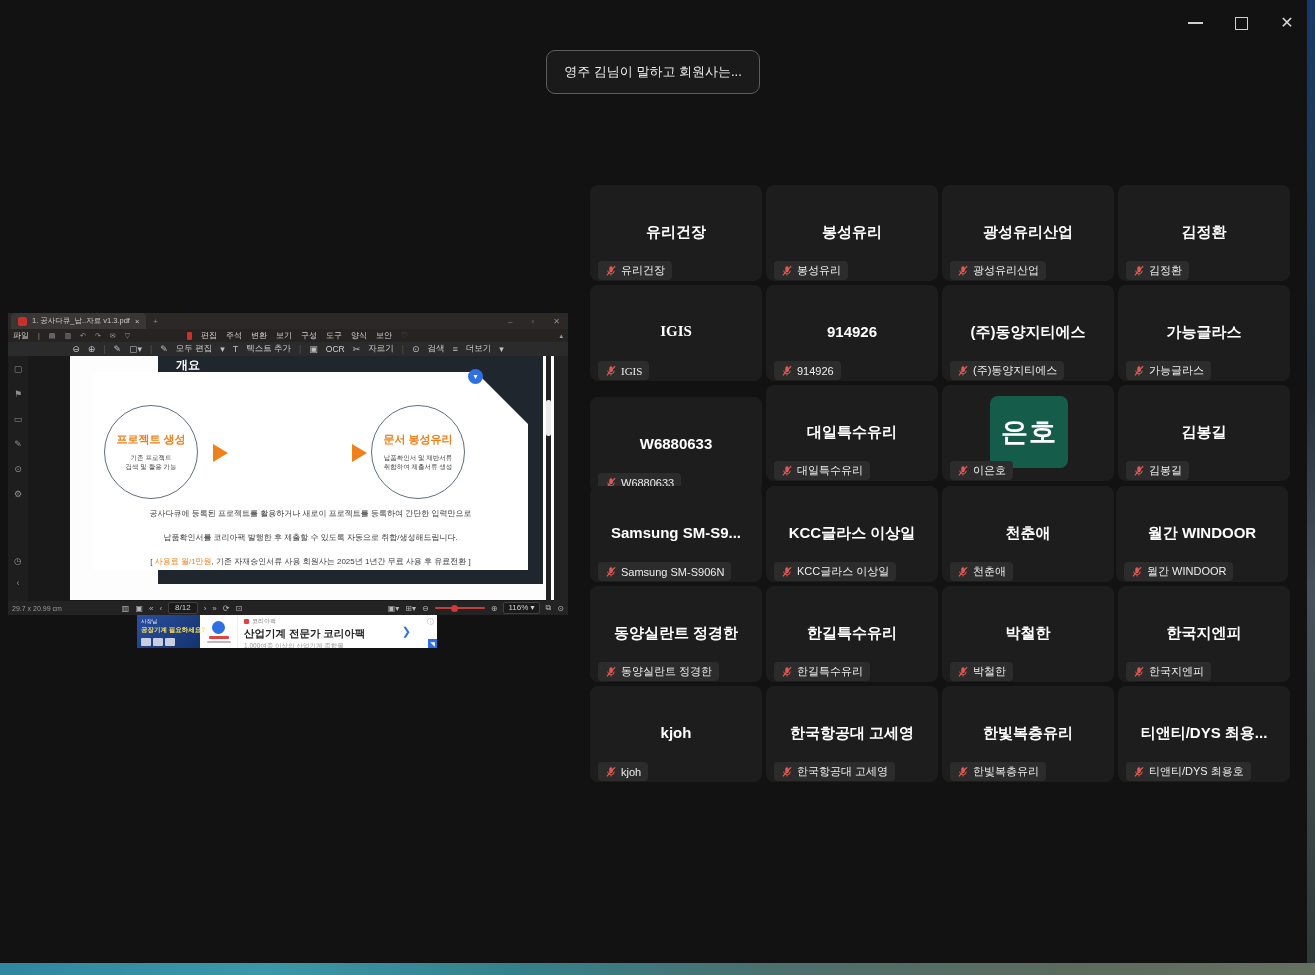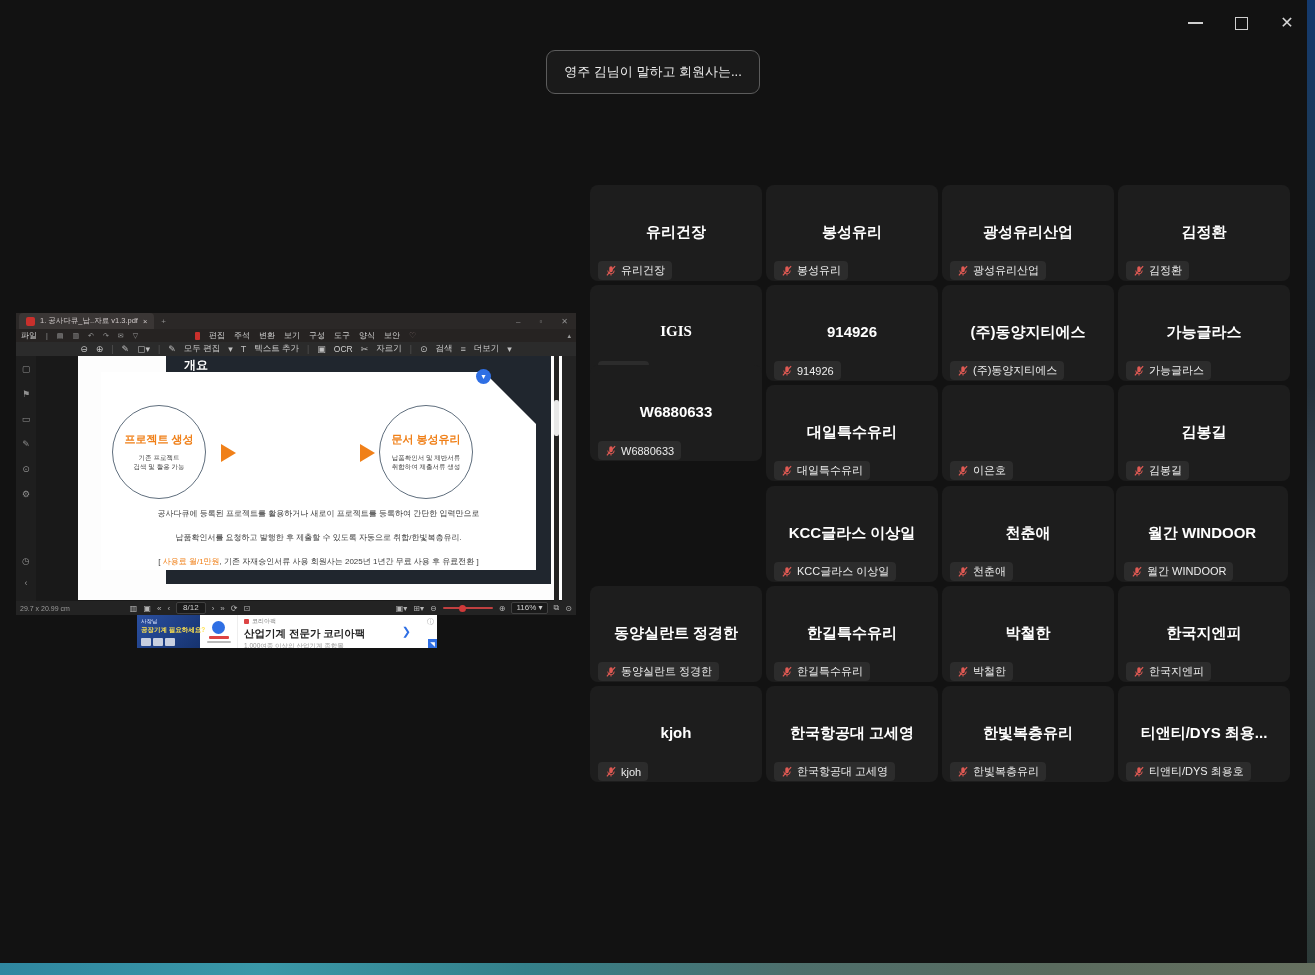--- a/index.html
+++ b/index.html
@@ -21,21 +21,21 @@
   .tile{position:absolute;width:172px;height:96px;background:#1d1d1d;border-radius:8px;}
   .pname{position:absolute;top:38px;left:4px;right:4px;text-align:center;font-size:15px;font-weight:bold;
          color:#fff;white-space:nowrap;overflow:hidden;}
   .chip{position:absolute;left:8px;top:76px;height:19px;display:inline-flex;align-items:center;gap:4px;
         background:#2c2c2c;border-radius:4px;padding:0 7px;font-size:11px;color:#ededed;white-space:nowrap;max-width:150px;overflow:hidden;}
   .chip svg{width:12px;height:12px;flex:0 0 auto;}
   .avatarbox{position:absolute;left:48px;top:11px;width:78px;height:72px;background:#155c4b;border-radius:8px;
         display:flex;align-items:center;justify-content:center;font-size:27px;font-weight:bold;color:#fff;letter-spacing:1px;}
 
   
-  #pdf{position:absolute;left:16px;top:313px;width:560px;height:302px;background:#14b8a6;}
+  #pdf{position:absolute;left:8px;top:313px;width:560px;height:302px;background:#14b8a6;}
   .tabbar{position:absolute;left:0;top:0;width:560px;height:16px;background:#2b2827;display:flex;align-items:center;}
   .apptab{height:16px;display:flex;align-items:center;gap:5px;background:#3a3635;padding:0 7px;margin-left:3px;
           border-radius:4px 4px 0 0;color:#cfc9c9;font-size:7.5px;}
   .redicon{width:9px;height:9px;background:#c9302c;border-radius:2px;}
   .tdim{color:#8f8f8f;font-size:8px;margin-left:7px;}
   .tabwin{margin-left:auto;display:flex;gap:12px;align-items:center;color:#bdbdbd;font-size:8px;padding-right:8px;}
   .menubar{position:absolute;left:0;top:16px;width:560px;height:13px;background:#262322;display:flex;align-items:center;
            color:#d5d5d5;font-size:8px;gap:9px;padding-left:5px;box-sizing:border-box;}
   .micol{color:#9a9a9a;font-size:7px;}
   .redtag{width:5px;height:8px;background:#c9302c;border-radius:1px;margin-left:48px;}
@@ -208,21 +208,21 @@
           </div>
           <div class="arrow" style="left:120px;"></div>
           <div class="arrow" style="left:259px;"></div>
           <div class="circ" style="left:278px;">
             <div class="ctitle"><span>문서 봉성유리</span></div>
             <div class="cdesc"><span>납품확인서 및 제반서류</span><br>
               <span>취합하여 제출서류 생성</span></div>
           </div>
 
           <div class="bodyline" style="top:136px;">공사다큐에 등록된 프로젝트를 활용하거나 새로이 프로젝트를 등록하여 간단한 입력만으로</div>
-          <div class="bodyline" style="top:160px;">납품확인서를 요청하고 발행한 후 제출할 수 있도록 자동으로 취합/한빛복층유리.</div>
+          <div class="bodyline" style="top:160px;">납품확인서를 코리아팩 발행한 후 제출할 수 있도록 자동으로 취합/생성해드립니다.</div>
           <div class="bodyline" style="top:184px;">
             <span>[ </span><span class="hl">사용료 월/1만원</span><span>, 기존 자재승인서류 사용 회원사는 2025년 1년간 무료 사용 후 유료전환 ]</span>
           </div>
         </div>
       </div>
 
       <div class="bluefab">▾</div>
       <div class="scrolltrack">
           <div class="scrollthumb"></div>
         </div>
@@ -378,21 +378,21 @@
         <svg viewBox="0 0 14 14">
           <rect x="5" y="1.5" width="4" height="7" rx="2" fill="#e05a54"></rect>
           <path d="M3.2 6.5a3.8 3.8 0 0 0 7.6 0" fill="none" stroke="#e05a54" stroke-width="1.1"></path>
           <line x1="7" y1="10.3" x2="7" y2="12.3" stroke="#e05a54" stroke-width="1.1"></line>
           <line x1="2.2" y1="12.2" x2="11.8" y2="1.4" stroke="#e05a54" stroke-width="1.4"></line>
         </svg>
         <span>가능글라스</span>
       </div>
   </div>
 
-  <div class="tile" style="left:590px;top:365px;">
+  <div class="tile" style="left:590px;top:397px;">
     <div class="pname">W6880633</div>
     <div class="chip">
         <svg viewBox="0 0 14 14">
           <rect x="5" y="1.5" width="4" height="7" rx="2" fill="#e05a54"></rect>
           <path d="M3.2 6.5a3.8 3.8 0 0 0 7.6 0" fill="none" stroke="#e05a54" stroke-width="1.1"></path>
           <line x1="7" y1="10.3" x2="7" y2="12.3" stroke="#e05a54" stroke-width="1.1"></line>
           <line x1="2.2" y1="12.2" x2="11.8" y2="1.4" stroke="#e05a54" stroke-width="1.4"></line>
         </svg>
         <span>W6880633</span>
       </div>
@@ -403,20 +403,21 @@
         <svg viewBox="0 0 14 14">
           <rect x="5" y="1.5" width="4" height="7" rx="2" fill="#e05a54"></rect>
           <path d="M3.2 6.5a3.8 3.8 0 0 0 7.6 0" fill="none" stroke="#e05a54" stroke-width="1.1"></path>
           <line x1="7" y1="10.3" x2="7" y2="12.3" stroke="#e05a54" stroke-width="1.1"></line>
           <line x1="2.2" y1="12.2" x2="11.8" y2="1.4" stroke="#e05a54" stroke-width="1.4"></line>
         </svg>
         <span>대일특수유리</span>
       </div>
   </div>
   <div class="tile" style="left:942px;top:385px;">
+    <div class="avatarbox">은호</div>
     <div class="chip">
         <svg viewBox="0 0 14 14">
           <rect x="5" y="1.5" width="4" height="7" rx="2" fill="#e05a54"></rect>
           <path d="M3.2 6.5a3.8 3.8 0 0 0 7.6 0" fill="none" stroke="#e05a54" stroke-width="1.1"></path>
           <line x1="7" y1="10.3" x2="7" y2="12.3" stroke="#e05a54" stroke-width="1.1"></line>
           <line x1="2.2" y1="12.2" x2="11.8" y2="1.4" stroke="#e05a54" stroke-width="1.4"></line>
         </svg>
         <span>이은호</span>
       </div>
   </div>
@@ -426,20 +427,32 @@
         <svg viewBox="0 0 14 14">
           <rect x="5" y="1.5" width="4" height="7" rx="2" fill="#e05a54"></rect>
           <path d="M3.2 6.5a3.8 3.8 0 0 0 7.6 0" fill="none" stroke="#e05a54" stroke-width="1.1"></path>
           <line x1="7" y1="10.3" x2="7" y2="12.3" stroke="#e05a54" stroke-width="1.1"></line>
           <line x1="2.2" y1="12.2" x2="11.8" y2="1.4" stroke="#e05a54" stroke-width="1.4"></line>
         </svg>
         <span>김봉길</span>
       </div>
   </div>
 
+  <div class="tile" style="left:590px;top:486px;">
+    <div class="pname">Samsung SM-S9...</div>
+    <div class="chip">
+        <svg viewBox="0 0 14 14">
+          <rect x="5" y="1.5" width="4" height="7" rx="2" fill="#e05a54"></rect>
+          <path d="M3.2 6.5a3.8 3.8 0 0 0 7.6 0" fill="none" stroke="#e05a54" stroke-width="1.1"></path>
+          <line x1="7" y1="10.3" x2="7" y2="12.3" stroke="#e05a54" stroke-width="1.1"></line>
+          <line x1="2.2" y1="12.2" x2="11.8" y2="1.4" stroke="#e05a54" stroke-width="1.4"></line>
+        </svg>
+        <span>Samsung SM-S906N</span>
+      </div>
+  </div>
   <div class="tile" style="left:766px;top:486px;">
     <div class="pname">KCC글라스 이상일</div>
     <div class="chip">
         <svg viewBox="0 0 14 14">
           <rect x="5" y="1.5" width="4" height="7" rx="2" fill="#e05a54"></rect>
           <path d="M3.2 6.5a3.8 3.8 0 0 0 7.6 0" fill="none" stroke="#e05a54" stroke-width="1.1"></path>
           <line x1="7" y1="10.3" x2="7" y2="12.3" stroke="#e05a54" stroke-width="1.1"></line>
           <line x1="2.2" y1="12.2" x2="11.8" y2="1.4" stroke="#e05a54" stroke-width="1.4"></line>
         </svg>
         <span>KCC글라스 이상일</span>

